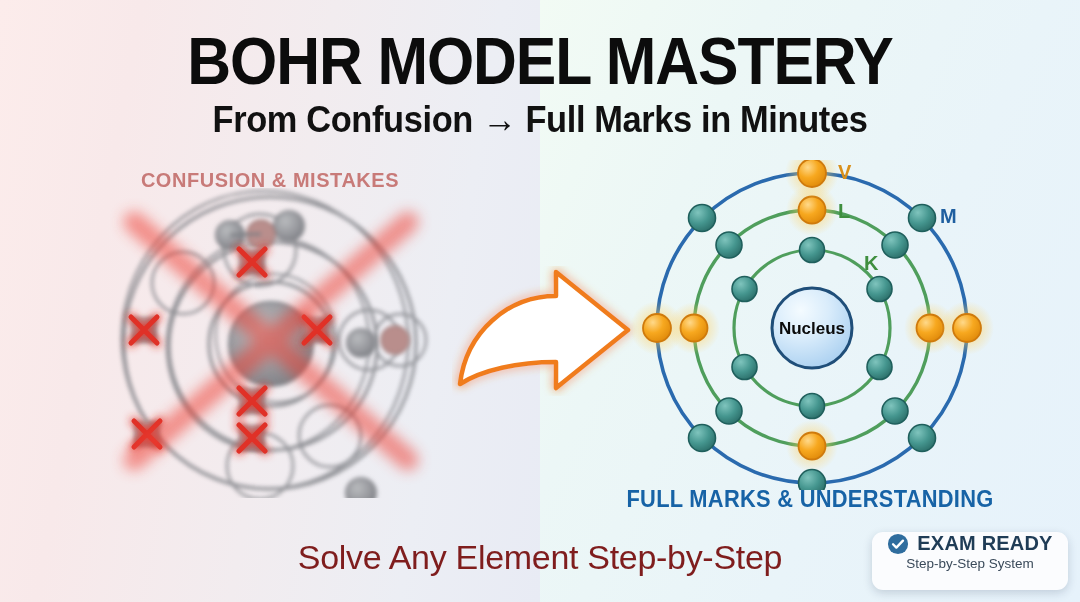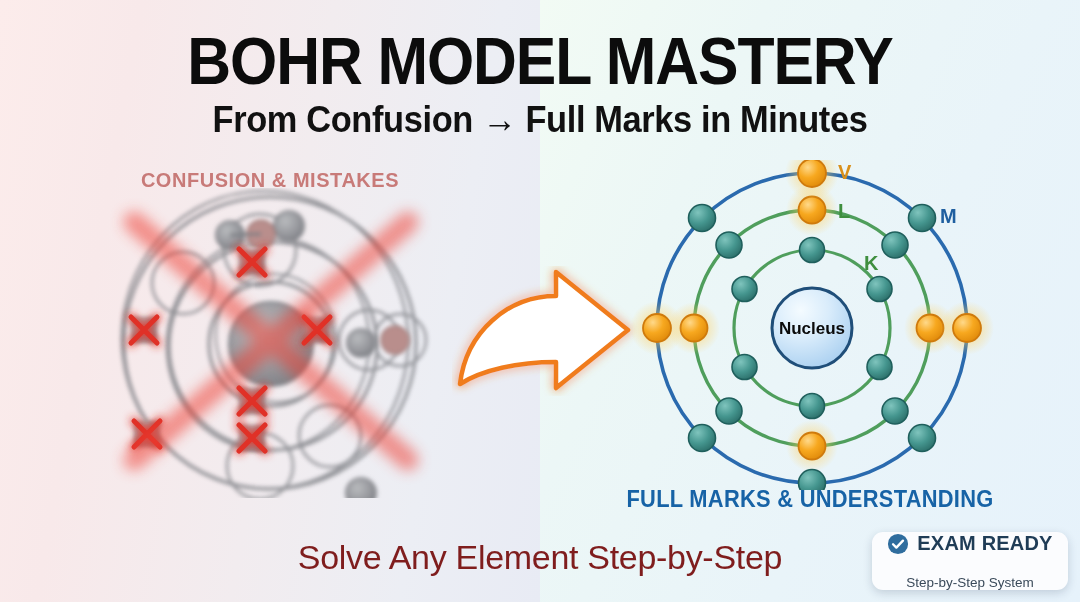--- a/index.html
+++ b/index.html
@@ -48,21 +48,21 @@
   .caption{
     position:absolute;left:0;top:538px;width:1080px;text-align:center;
     font-size:34px;font-weight:normal;color:#7f1d1d;letter-spacing:-.3px;
   }
 
   
   .badge{
     position:absolute;left:872px;top:532px;width:196px;height:58px;
     background:#fbfcfe;border-radius:11px;
     box-shadow:0 3px 10px rgba(20,40,70,.18);
-    display:flex;flex-direction:column;align-items:center;justify-content:space-between;
+    display:flex;flex-direction:column;align-items:center;justify-content:flex-start;
   }
   .badge-row{display:flex;align-items:center;gap:8px;}
   .badge-check{width:22px;height:22px;flex:0 0 22px;}
   .badge-title{font-size:20px;font-weight:bold;color:#1f3c56;letter-spacing:.2px;}
   .badge-sub{font-size:13.5px;color:#3a4a5a;margin-top:1px;}
 
   
   .atom-left{position:absolute;left:108px;top:188px;width:330px;height:310px;}
   .atom-right{position:absolute;left:628px;top:160px;width:368px;height:330px;}
   .arrow-wrap{position:absolute;left:452px;top:266px;width:190px;height:130px;}

